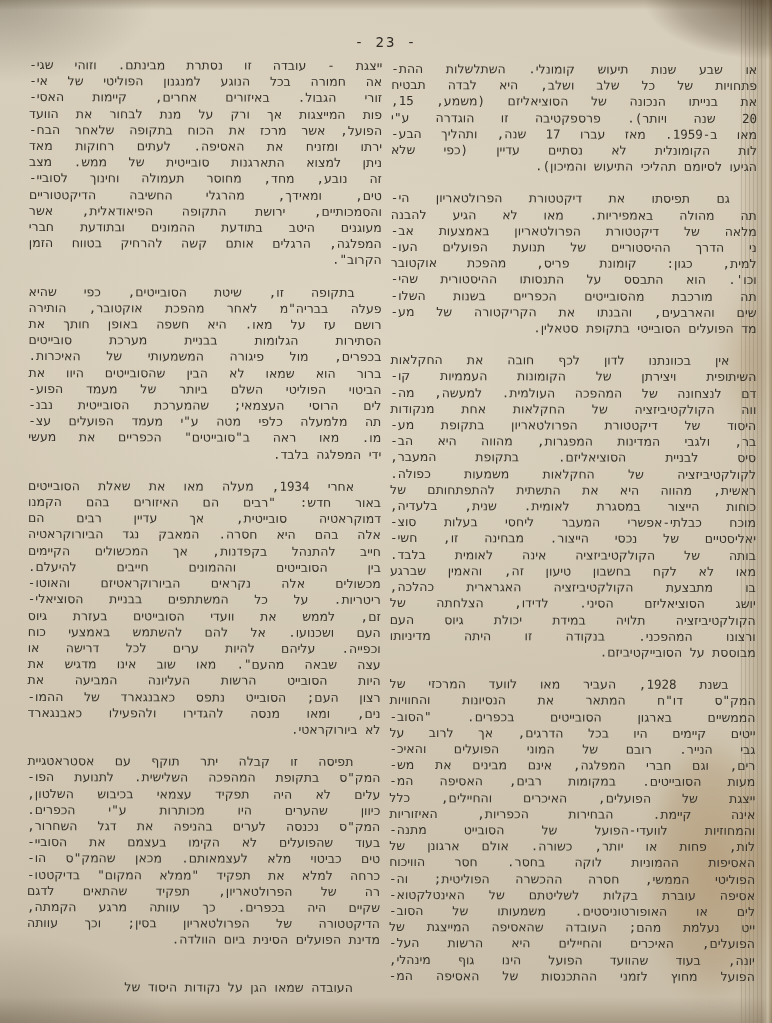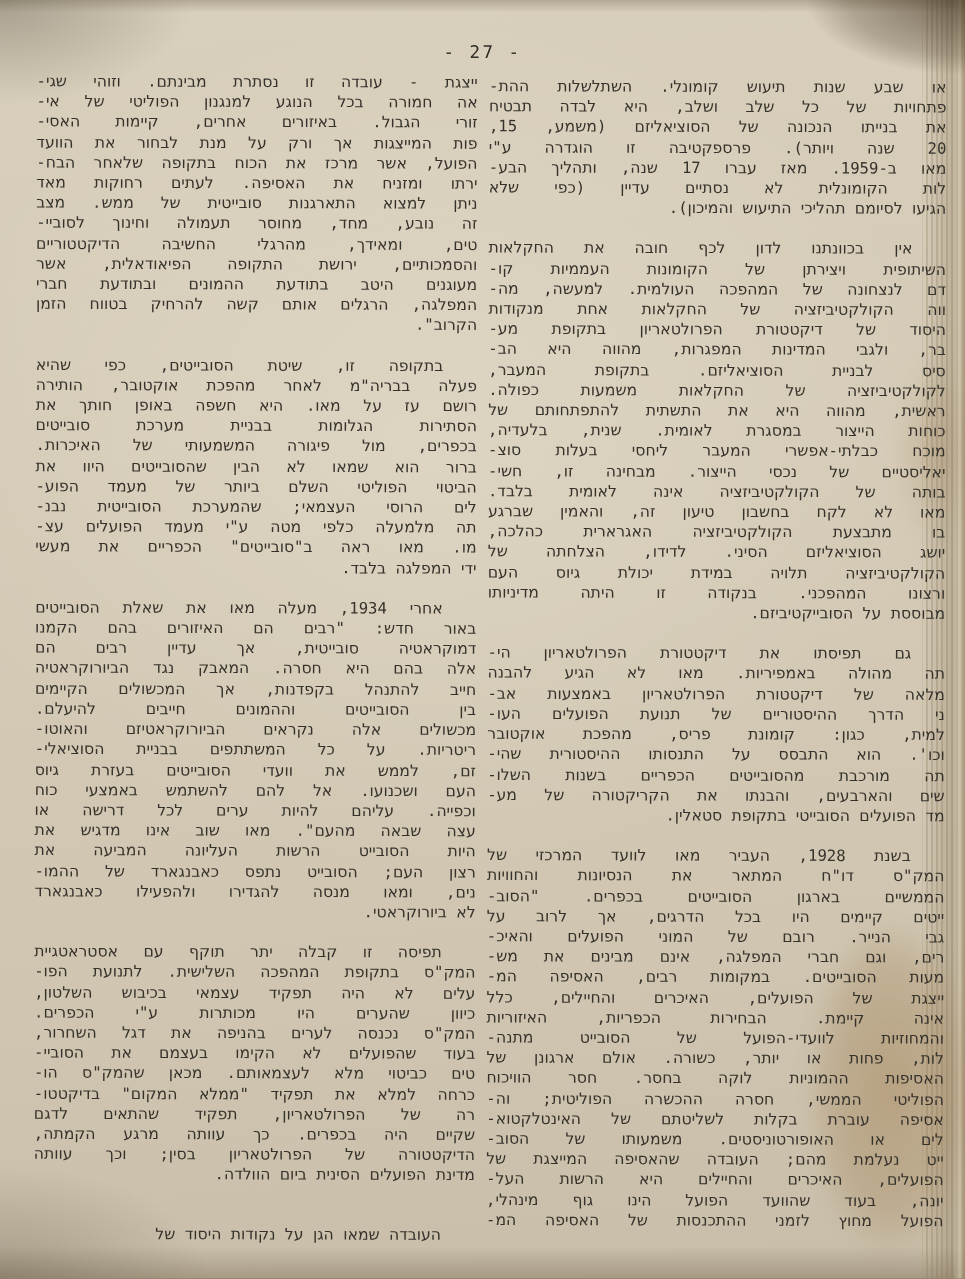--- a/index.html
+++ b/index.html
@@ -93,32 +93,43 @@
   <div class="corner-bl"></div>
   <div class="edge-top"></div>
   <div class="edge-bottom"></div>
   <div class="edge-strip">
     <div class="edge-strip-inner"></div>
   </div>
   <div class="corner-tr"></div>
   <div class="stain-main"></div>
   <div class="stain-small"></div>
 
-  <div class="page-number">- 27 -</div>
+  <div class="page-number">- 23 -</div>
 
   <div class="content">
     <div class="col right" id="col-right">
         <div class="para">
           <div class="line">או שבע שנות תיעוש קומונלי. השתלשלות ההת-</div>
           <div class="line">פתחויות של כל שלב ושלב, היא לבדה תבטיח</div>
           <div class="line">את בנייתו הנכונה של הסוציאליזם (משמע, 15,</div>
           <div class="line">20 שנה ויותר). פרספקטיבה זו הוגדרה ע"י</div>
           <div class="line">מאו ב-1959. מאז עברו 17 שנה, ותהליך הבע-</div>
           <div class="line">לות הקומונלית לא נסתיים עדיין (כפי שלא</div>
           <div class="line end">הגיעו לסיומם תהליכי התיעוש והמיכון).</div>
+        </div>
+        <div class="para indent">
+          <div class="line">גם תפיסתו את דיקטטורת הפרולטאריון הי-</div>
+          <div class="line">תה מהולה באמפיריות. מאו לא הגיע להבנה</div>
+          <div class="line">מלאה של דיקטטורת הפרולטאריון באמצעות אב-</div>
+          <div class="line">ני הדרך ההיסטוריים של תנועת הפועלים העו-</div>
+          <div class="line">למית, כגון: קומונת פריס, מהפכת אוקטובר</div>
+          <div class="line">וכו'. הוא התבסס על התנסותו ההיסטורית שהי-</div>
+          <div class="line">תה מורכבת מהסובייטים הכפריים בשנות השלו-</div>
+          <div class="line">שים והארבעים, והבנתו את הקריקטורה של מע-</div>
+          <div class="line end">מד הפועלים הסובייטי בתקופת סטאלין.</div>
         </div>
         <div class="para indent">
           <div class="line">אין בכוונתנו לדון לכף חובה את החקלאות</div>
           <div class="line">השיתופית ויצירתן של הקומונות העממיות קו-</div>
           <div class="line">דם לנצחונה של המהפכה העולמית. למעשה, מה-</div>
           <div class="line">ווה הקולקטיביזציה של החקלאות אחת מנקודות</div>
           <div class="line">היסוד של דיקטטורת הפרולטאריון בתקופת מע-</div>
           <div class="line">בר, ולגבי המדינות המפגרות, מהווה היא הב-</div>
           <div class="line">סיס לבניית הסוציאליזם. בתקופת המעבר,</div>
           <div class="line">לקולקטיביזציה של החקלאות משמעות כפולה.</div>
@@ -128,31 +139,20 @@
           <div class="line">יאליסטיים של נכסי הייצור. מבחינה זו, חשי-</div>
           <div class="line">בותה של הקולקטיביזציה אינה לאומית בלבד.</div>
           <div class="line">מאו לא לקח בחשבון טיעון זה, והאמין שברגע</div>
           <div class="line">בו מתבצעת הקולקטיביזציה האגרארית כהלכה,</div>
           <div class="line">יושג הסוציאליזם הסיני. לדידו, הצלחתה של</div>
           <div class="line">הקולקטיביזציה תלויה במידת יכולת גיוס העם</div>
           <div class="line">ורצונו המהפכני. בנקודה זו היתה מדיניותו</div>
           <div class="line end">מבוססת על הסובייקטיביזם.</div>
         </div>
         <div class="para indent">
-          <div class="line">גם תפיסתו את דיקטטורת הפרולטאריון הי-</div>
-          <div class="line">תה מהולה באמפיריות. מאו לא הגיע להבנה</div>
-          <div class="line">מלאה של דיקטטורת הפרולטאריון באמצעות אב-</div>
-          <div class="line">ני הדרך ההיסטוריים של תנועת הפועלים העו-</div>
-          <div class="line">למית, כגון: קומונת פריס, מהפכת אוקטובר</div>
-          <div class="line">וכו'. הוא התבסס על התנסותו ההיסטורית שהי-</div>
-          <div class="line">תה מורכבת מהסובייטים הכפריים בשנות השלו-</div>
-          <div class="line">שים והארבעים, והבנתו את הקריקטורה של מע-</div>
-          <div class="line end">מד הפועלים הסובייטי בתקופת סטאלין.</div>
-        </div>
-        <div class="para indent">
           <div class="line">בשנת 1928, העביר מאו לוועד המרכזי של</div>
           <div class="line">המק"ס דו"ח המתאר את הנסיונות והחוויות</div>
           <div class="line">הממשיים בארגון הסובייטים בכפרים. "הסוב-</div>
           <div class="line">ייטים קיימים היו בכל הדרגים, אך לרוב על</div>
           <div class="line">גבי הנייר. רובם של המוני הפועלים והאיכ-</div>
           <div class="line">רים, וגם חברי המפלגה, אינם מבינים את מש-</div>
           <div class="line">מעות הסובייטים. במקומות רבים, האסיפה המ-</div>
           <div class="line">ייצגת של הפועלים, האיכרים והחיילים, כלל</div>
           <div class="line">אינה קיימת. הבחירות הכפריות, האיזוריות</div>
           <div class="line">והמחוזיות לוועדי-הפועל של הסובייט מתנה-</div>

